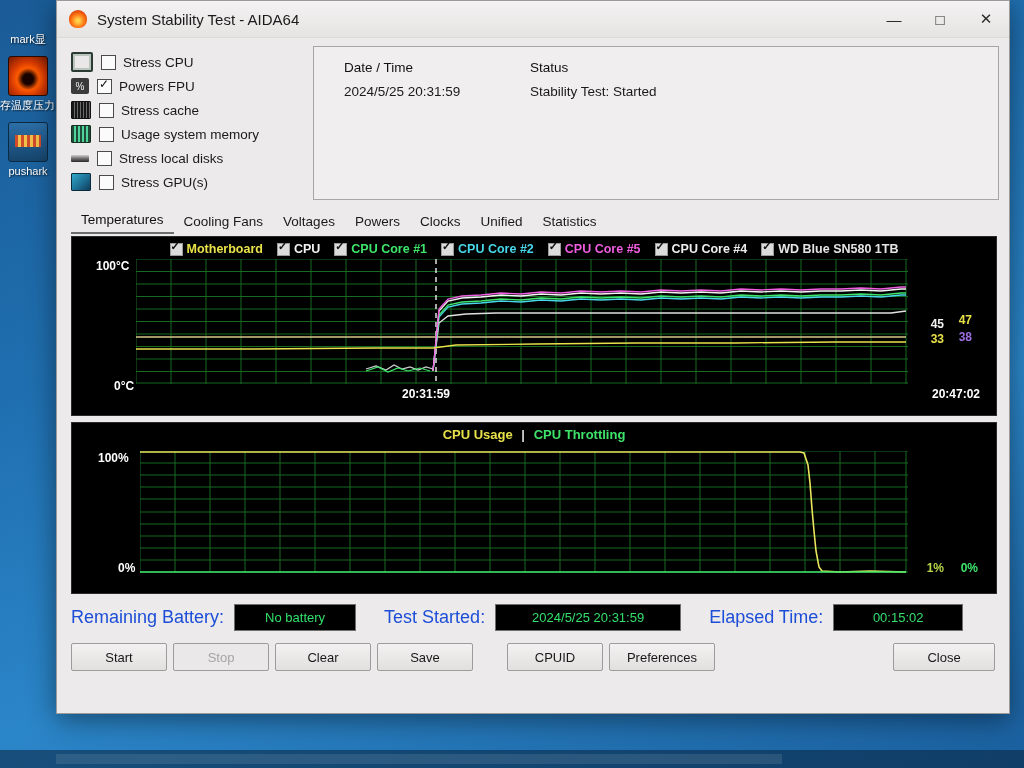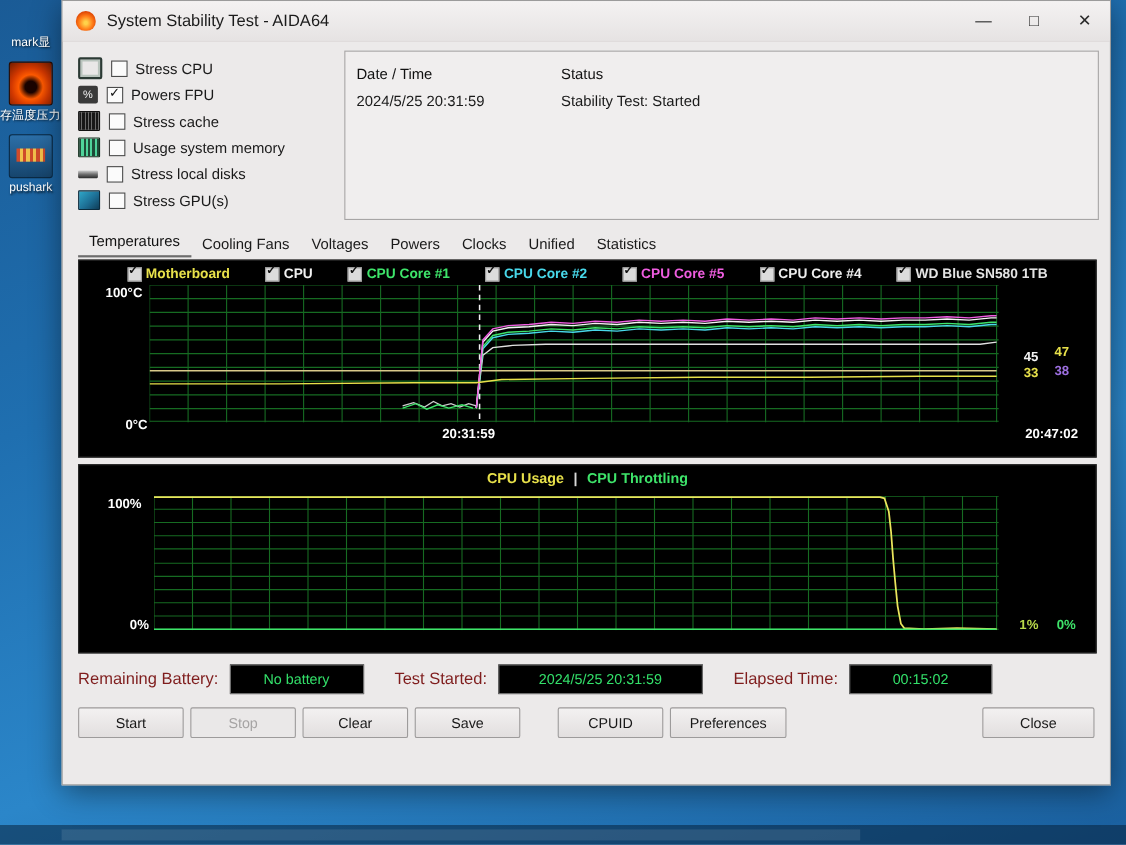--- a/index.html
+++ b/index.html
@@ -101,21 +101,21 @@
     content: "✓"; position: absolute; left: 1px; top: -3px;
     font-size: 12px; color: #111; line-height: 14px;
   }
   .stress-label { font-size: 13.5px; color: #1a1a1a; }
   
   #log-panel {
     flex: 1 1 auto; margin-left: 10px; height: 136px;
     background: #f0eeee; border: 1px solid #a7a5a5;
     padding: 8px 10px; overflow: hidden;
   }
-  .log-row { display: flex; height: 24px; align-items: center; }
+  .log-row { display: flex; height: 24px; align-items: center; margin-left: 20px; }
   .log-c1 { width: 186px; flex: 0 0 186px; font-size: 13.5px; color: #1a1a1a; }
   .log-c2 { font-size: 13.5px; color: #1a1a1a; }
   .log-head .log-c1, .log-head .log-c2 { color: #111; }
   
   #tabs {
     display: flex; align-items: flex-end; padding: 6px 0 0 14px;
     height: 28px; flex: 0 0 28px;
   }
   .tab {
     font-size: 13.5px; color: #1a1a1a; padding: 3px 10px 4px 10px;
@@ -127,21 +127,21 @@
   .graph-box {
     background: #000; border: 1px solid #2b2b2b;
     position: relative; overflow: hidden;
   }
   #graph-temp { height: 178px; margin-bottom: 6px; }
   #graph-cpu  { height: 170px; }
   
   #temp-legend {
     position: absolute; left: 0; top: 2px; width: 100%;
     display: flex; justify-content: center; align-items: center;
-    gap: 32px; height: 20px;
+    gap: 14px; height: 20px;
   }
   .leg-item { display: flex; align-items: center; font-size: 12.5px; font-weight: bold; }
   .leg-box {
     width: 11px; height: 11px; background: #dcdcdc; border: 1px solid #9a9a9a;
     margin-right: 4px; position: relative; flex: 0 0 11px;
   }
   .leg-box::after {
     content: "✓"; position: absolute; left: 0px; top: -4px;
     font-size: 11px; color: #111; line-height: 13px;
   }
@@ -149,21 +149,21 @@
   .val-lbl  { position: absolute; font-size: 12px; font-weight: bold; }
   #cpu-title {
     position: absolute; left: 0; top: 4px; width: 100%; text-align: center;
     font-size: 13px; font-weight: bold;
   }
   
   #status-strip {
     display: flex; align-items: center; padding: 10px 14px 0 14px;
     flex: 0 0 auto; gap: 10px;
   }
-  .stat-label { font-size: 15px; color: #7f1d1d; }
+  .stat-label { font-size: 18px; color: #1d4ed8; }
   .stat-field {
     background: #000; border: 1px solid #6f6f6f; color: #33e06a;
     font-size: 13px; text-align: center; padding: 5px 12px;
     min-width: 96px;
   }
   
   #button-bar {
     display: flex; align-items: center; padding: 12px 14px 0 14px;
     flex: 0 0 auto;
   }

